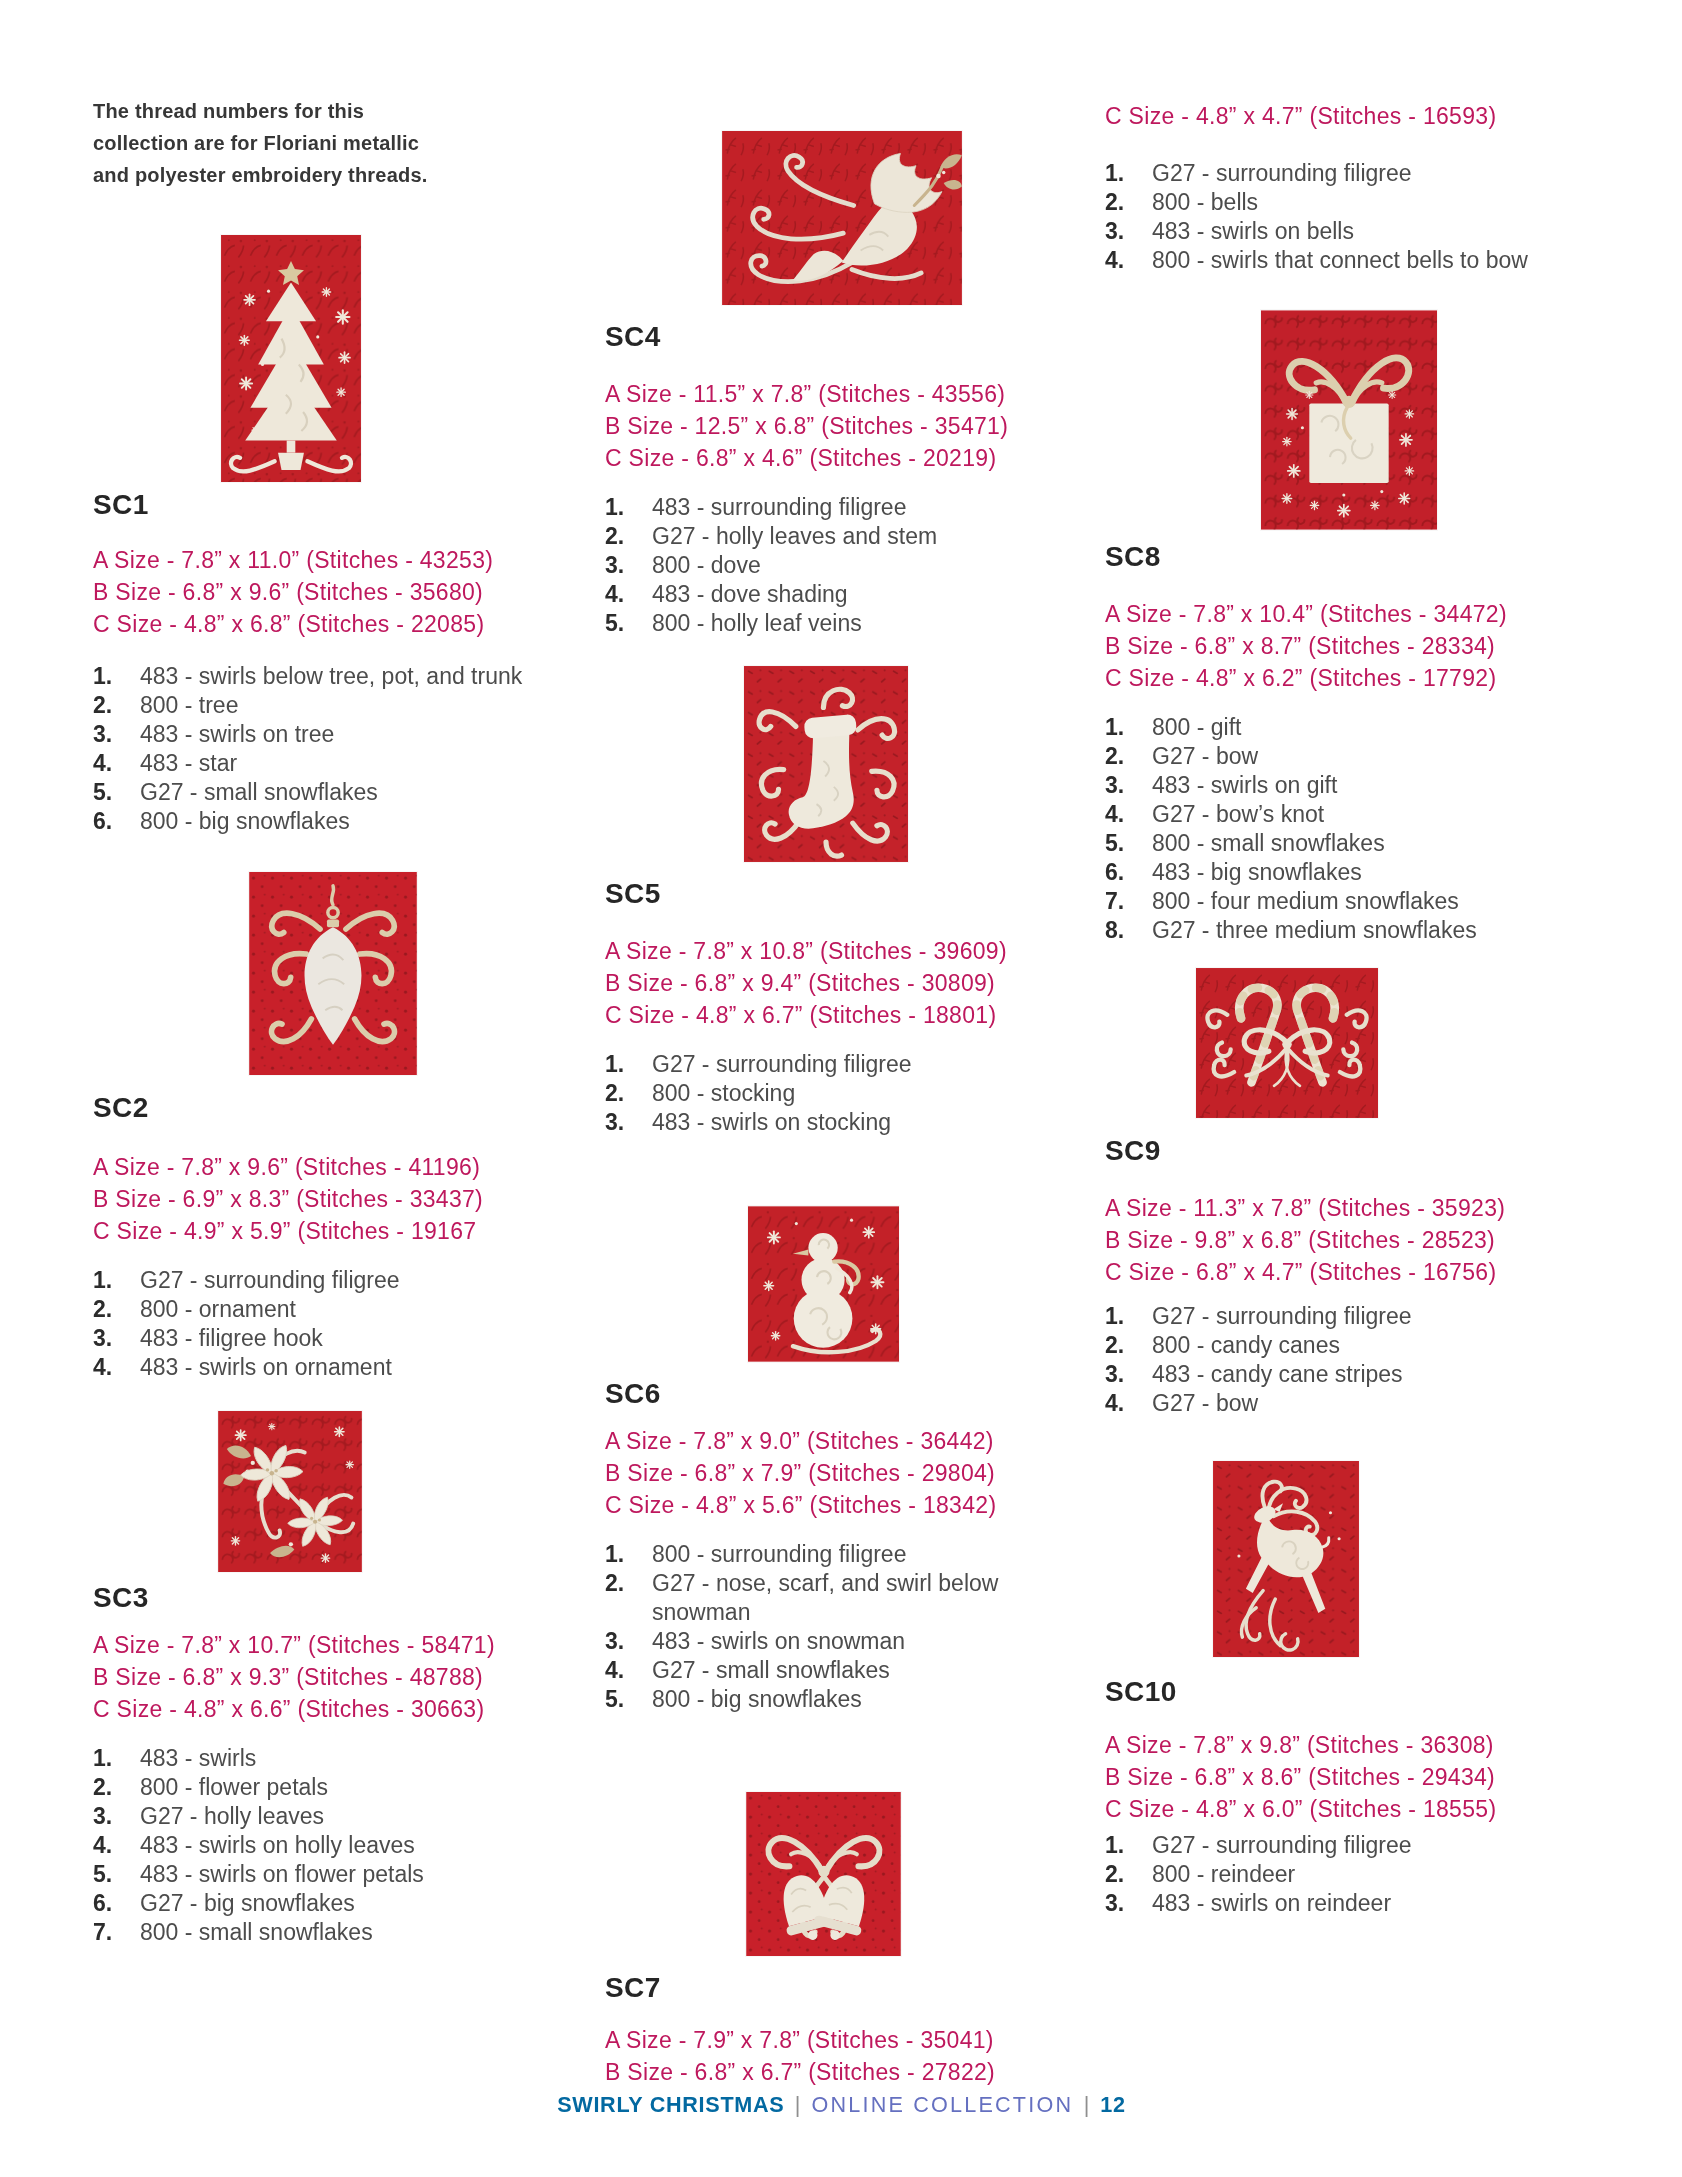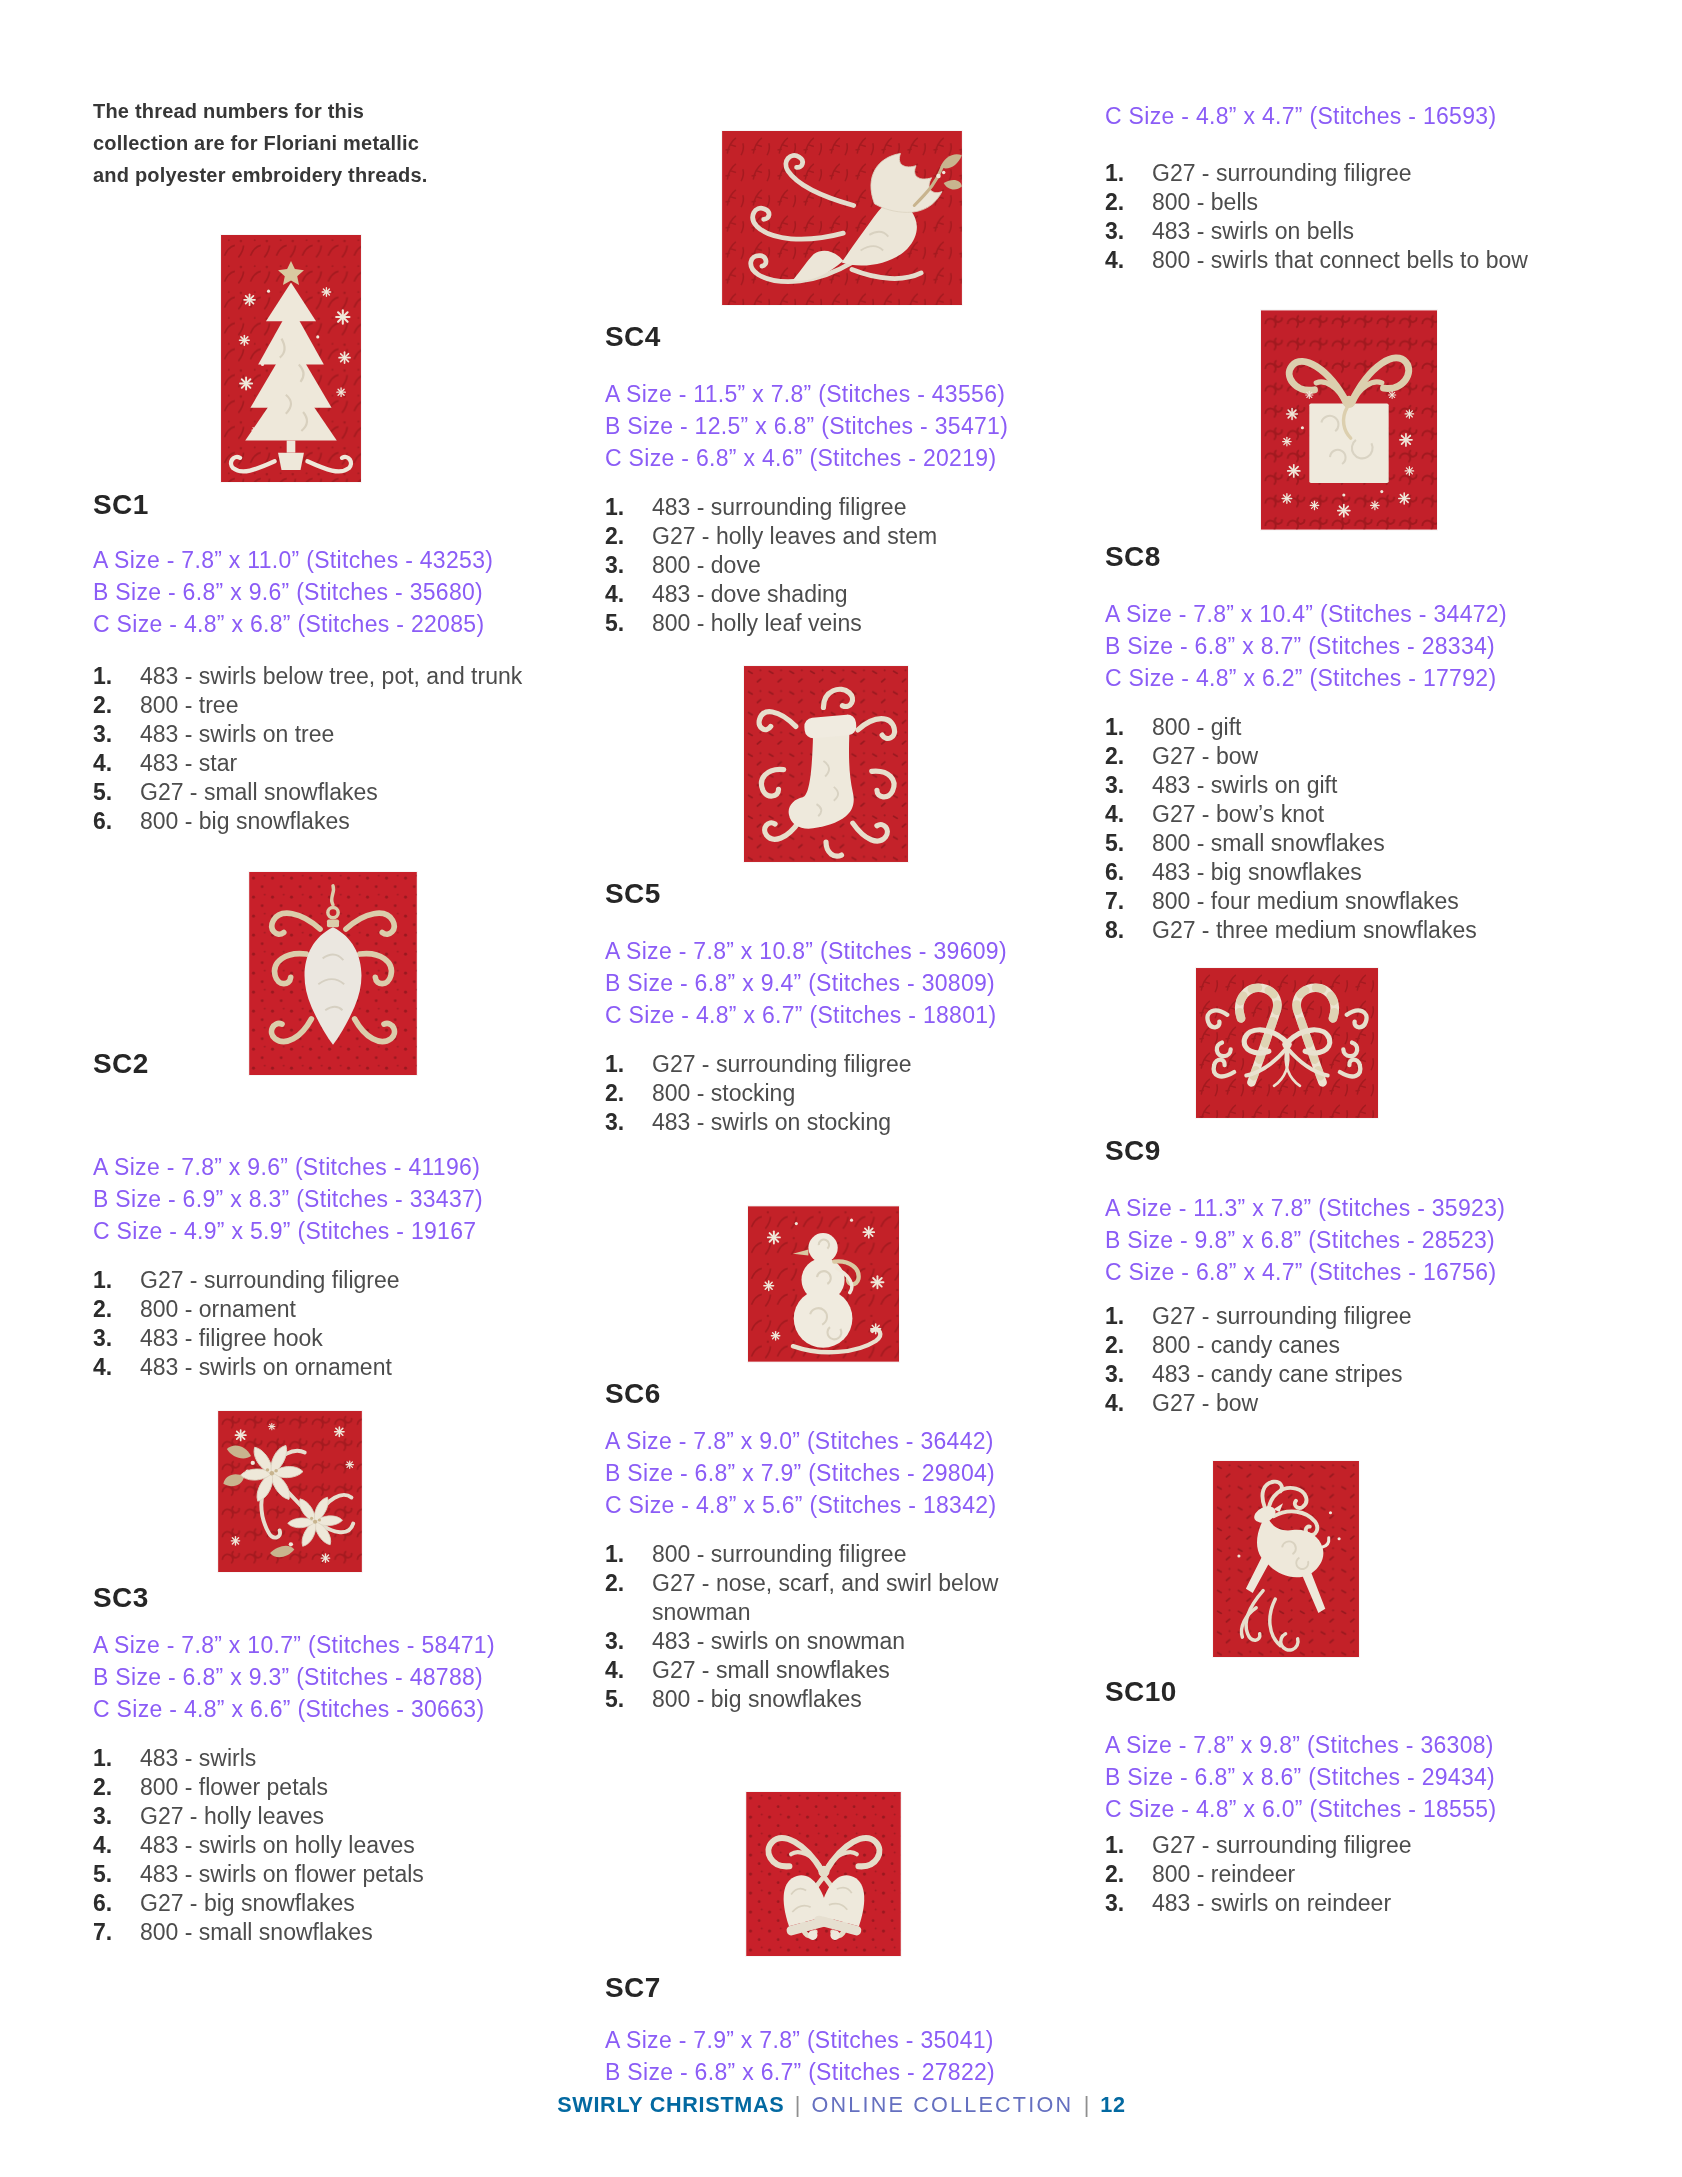--- a/index.html
+++ b/index.html
@@ -3,21 +3,21 @@
 <meta charset="utf-8">
 <style>
   html,body{margin:0;padding:0;}
   body{
     width:1683px;height:2177px;position:relative;background:#ffffff;
     font-family:"Liberation Sans", sans-serif;color:#444;overflow:hidden;
   }
   .intro{position:absolute;left:93px;top:95px;font-size:20px;font-weight:bold;
          color:#373737;line-height:32px;letter-spacing:0.2px;}
   .code{position:absolute;margin:0;font-size:28px;font-weight:bold;color:#262626;letter-spacing:0.4px;}
-  .sizes{position:absolute;font-size:23px;color:#8b5cf6;line-height:32px;letter-spacing:0.3px;white-space:nowrap;}
+  .sizes{position:absolute;font-size:23px;color:#be185d;line-height:32px;letter-spacing:0.3px;white-space:nowrap;}
   .threads{position:absolute;margin:0;padding:0;list-style:none;font-size:23px;color:#4c4c4c;}
   .threads li{display:flex;align-items:flex-start;line-height:29px;}
   .threads .num{font-weight:bold;color:#2c2c2c;flex:0 0 47px;}
   .threads .txt{display:block;}
   .w1 .txt{max-width:432px;} .w2 .txt{max-width:372px;} .w3 .txt{max-width:536px;}
   .art{position:absolute;box-shadow:0 0 0 0.9px rgba(0,0,0,.04);}
   .art svg{display:block;width:100%;height:100%;}
   .footer{position:absolute;left:0;right:0;top:2092px;text-align:center;font-size:21.6px;
           color:#1d1d1d;letter-spacing:0.7px;white-space:nowrap;}
   .f-bold{font-weight:bold;color:#0369a1;}
@@ -461,21 +461,21 @@
   <li>
       <span class="num">5.</span>
       <span class="txt">G27 - small snowflakes</span>
     </li>
   <li>
       <span class="num">6.</span>
       <span class="txt">800 - big snowflakes</span>
     </li>
 </ol>
 
-<h2 class="code" style="left:93px;top:1048px">SC2</h2>
+<h2 class="code" style="left:93px;top:1092px">SC2</h2>
 <div class="sizes" style="left:93px;top:1151px">
   <div>A Size - 7.8” x 9.6” (Stitches - 41196)</div>
   <div>B Size - 6.9” x 8.3” (Stitches - 33437)</div>
   <div>C Size - 4.9” x 5.9” (Stitches - 19167</div>
 </div>
 <ol class="threads w1" style="left:93px;top:1266px">
   <li>
       <span class="num">1.</span>
       <span class="txt">G27 - surrounding filigree</span>
     </li>

